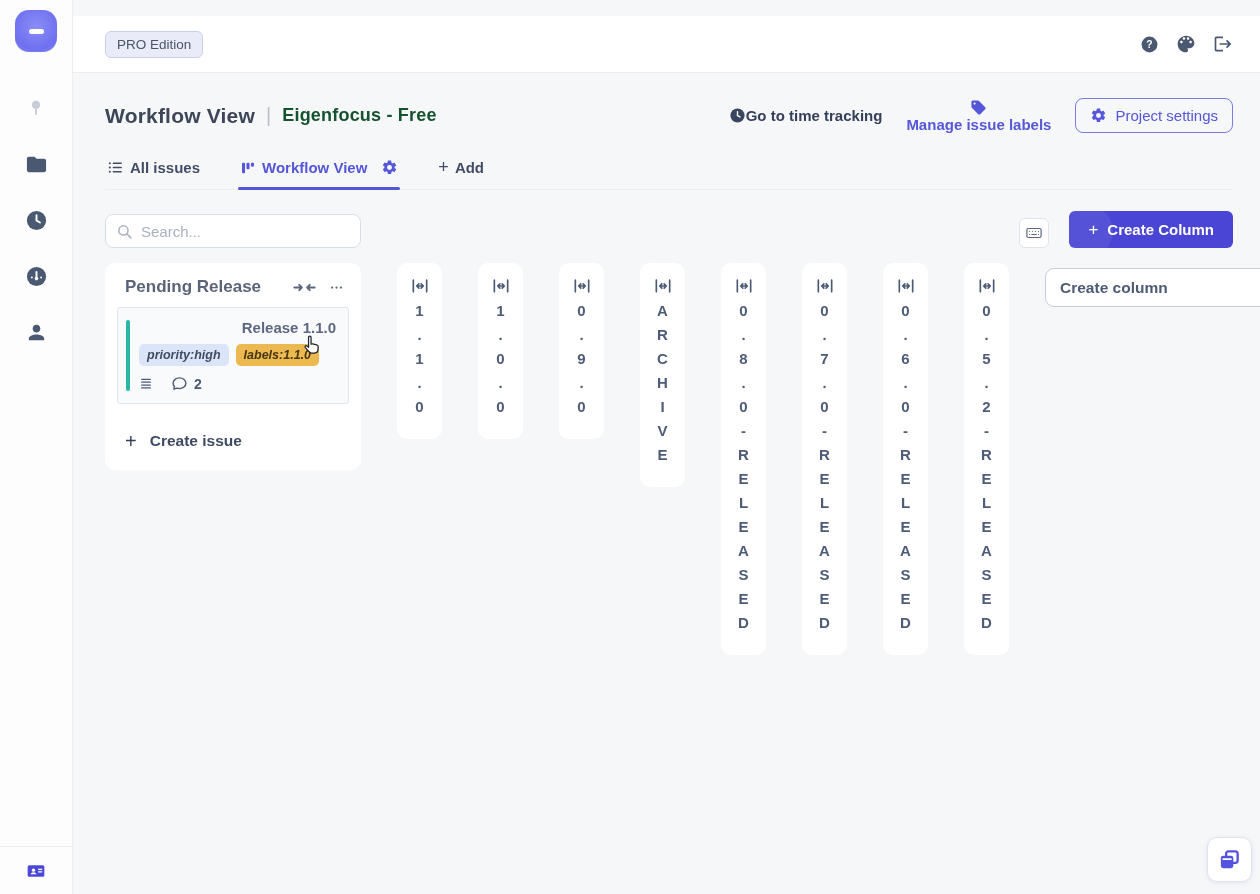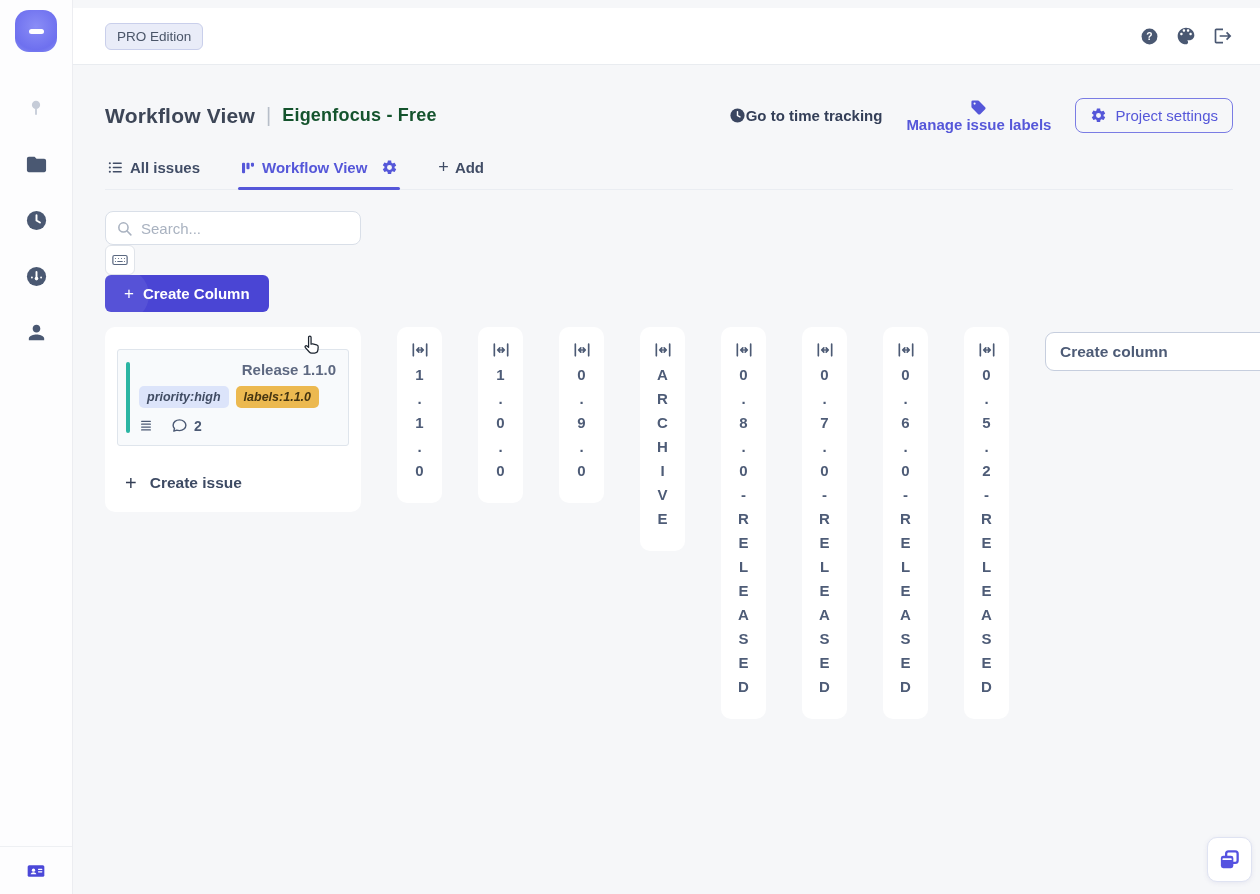--- a/index.html
+++ b/index.html
@@ -23,21 +23,21 @@
     background:radial-gradient(circle at 50% 40%, #8a8df6 0%, #6e70ef 70%, #8a93f2 100%);
     display:flex; align-items:center; justify-content:center;
   }
   .logo .dash { width:15px; height:5px; border-radius:3px; background:#fff; }
   .side-nav { display:flex; flex-direction:column; align-items:center; gap:33px; margin-top:46px; }
   .sidebar-bottom { margin-top:auto; width:100%; border-top:1px solid #eef0f3; height:48px;
     display:flex; align-items:center; justify-content:center; }
 
   
   .topbar {
-    position:absolute; left:73px; top:8px; right:0; height:57px; background:#fff;
+    position:absolute; left:73px; top:16px; right:0; height:57px; background:#fff;
     border-bottom:1px solid #e9ecf0; display:flex; align-items:center;
     padding:0 27px 0 32px; z-index:4;
   }
   .pro-badge {
     background:#e9ecf8; border:1px solid #c9cfeb; border-radius:6px;
     padding:5px 11px; font-size:13.5px; color:#4a5568;
   }
   .topbar-right { margin-left:auto; display:flex; align-items:center; gap:17px; }
 
   
@@ -61,21 +61,21 @@
   .tabs { display:flex; align-items:flex-end; gap:36px; margin-top:25px;
     border-bottom:1px solid #eaedf2; }
   .tab { display:flex; align-items:center; gap:6px; font-size:15px; font-weight:700;
     color:#414d66; padding:0 2px 13px; position:relative; cursor:pointer; }
   .tab.active { color:var(--accent); }
   .tab.active::after { content:""; position:absolute; left:0; right:0; bottom:-1px;
     height:3px; border-radius:2px; background:var(--accent); }
   .tab .plus { font-size:18px; font-weight:400; line-height:1; }
 
   
-  .toolbar { display:flex; align-items:flex-start; margin-top:21px;flex-direction:column; }
+  .toolbar { display:flex; align-items:flex-end; margin-top:21px; }
   .search-box { width:256px; height:34px; background:#fff; border:1px solid #d9dfe8;
     border-radius:8px; display:flex; align-items:center; padding:0 10px; gap:8px; }
   .search-box input { border:none; outline:none; background:transparent; flex:1;
     font-size:15px; color:#3d4657; font-family:"Liberation Sans", sans-serif; }
   .search-box input::placeholder { color:#a9b2c0; }
   .toolbar-spacer { flex:1; }
   .kbd-btn { width:30px; height:30px; background:#fff; border:1px solid #e0e4ea;
     border-radius:6px; display:flex; align-items:center; justify-content:center;
     margin-right:20px; cursor:pointer; }
   .btn-primary { position:relative; overflow:hidden; height:37px; border:none; border-radius:6px;
@@ -283,20 +283,38 @@
     </button>
     <button class="btn-primary">
       <span class="plus">+</span>
       <span>Create Column</span>
     </button>
   </div>
 
   <div class="board">
 
     <div class="col-expanded">
+      <div class="col-header">
+        <span class="col-title">Pending Release</span>
+        <span class="col-header-icons">
+          <span class="ic">
+            <svg width="23" height="15" viewBox="0 0 26 16" fill="none" stroke="currentColor" stroke-width="2.2" stroke-linecap="round" stroke-linejoin="round">
+                <path d="M1.5 8h8.5m0 0L7 5m3 3l-3 3"></path>
+                <path d="M24.5 8H16m0 0l3-3m-3 3l3 3"></path>
+              </svg>
+          </span>
+          <span class="ic">
+            <svg width="17" height="15" viewBox="0 0 24 24" fill="currentColor">
+                <circle cx="5" cy="12" r="1.8"></circle>
+                <circle cx="12" cy="12" r="1.8"></circle>
+                <circle cx="19" cy="12" r="1.8"></circle>
+              </svg>
+          </span>
+        </span>
+      </div>
 
       <div class="issue-card">
         <span class="issue-accent"></span>
         <div class="issue-title">Release 1.1.0</div>
         <div class="issue-labels">
             <span class="issue-label" style="background: rgb(220, 228, 250); color: rgb(64, 76, 99);">priority:high</span>
             <span class="issue-label" style="background: rgb(236, 185, 80); color: rgb(69, 53, 17);">labels:1.1.0</span>
           </div>
         <div class="issue-meta">
           <span class="ic">

